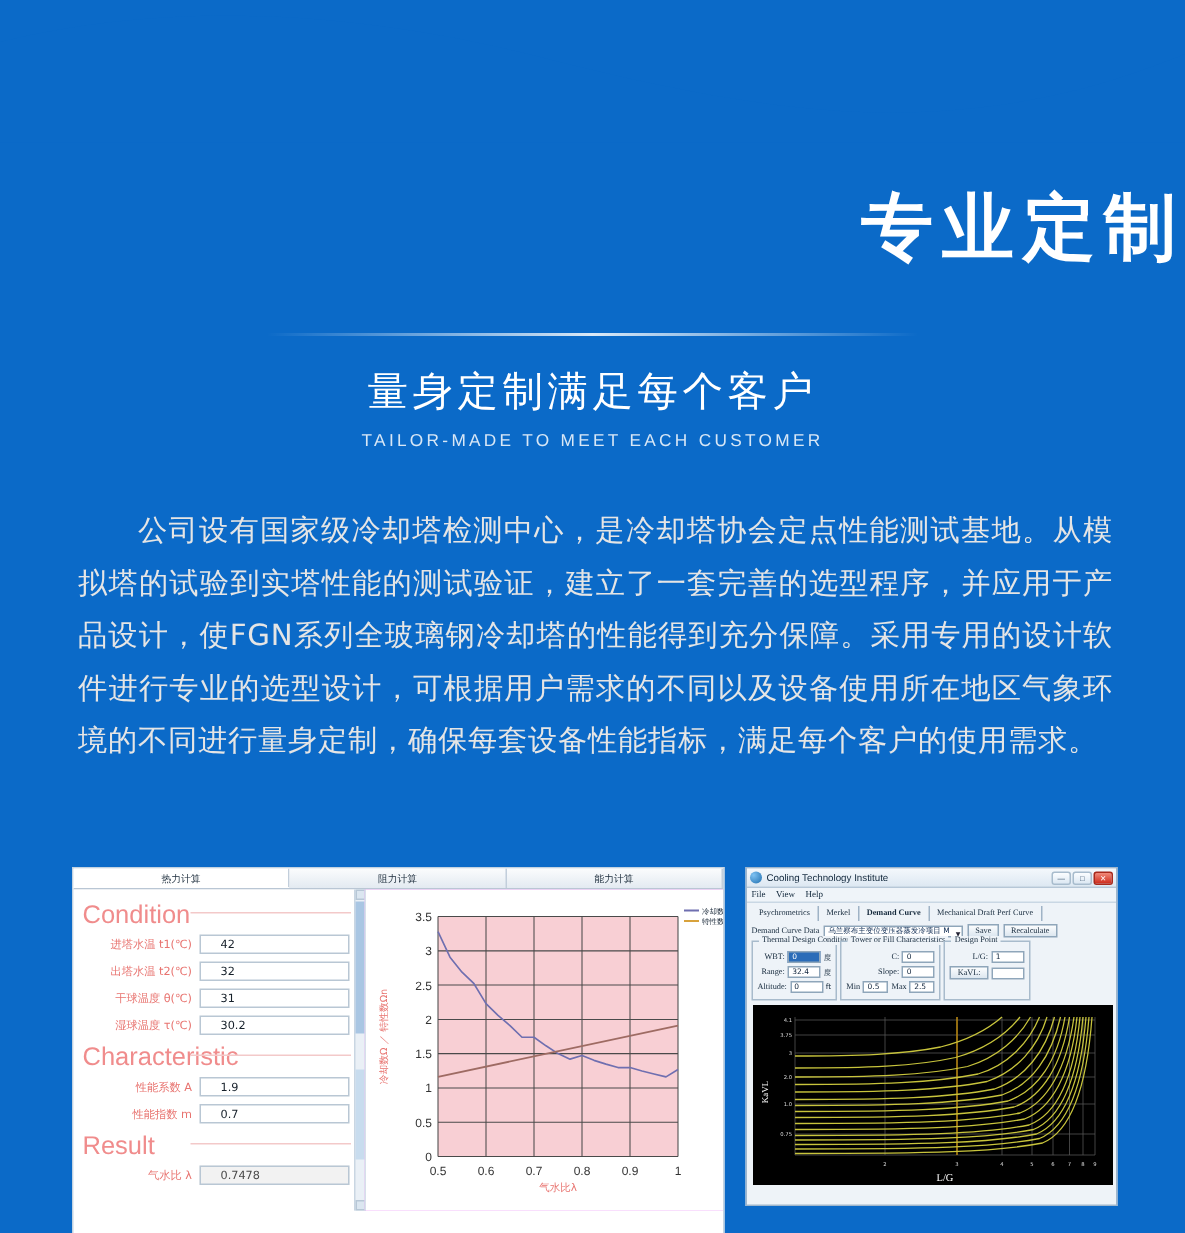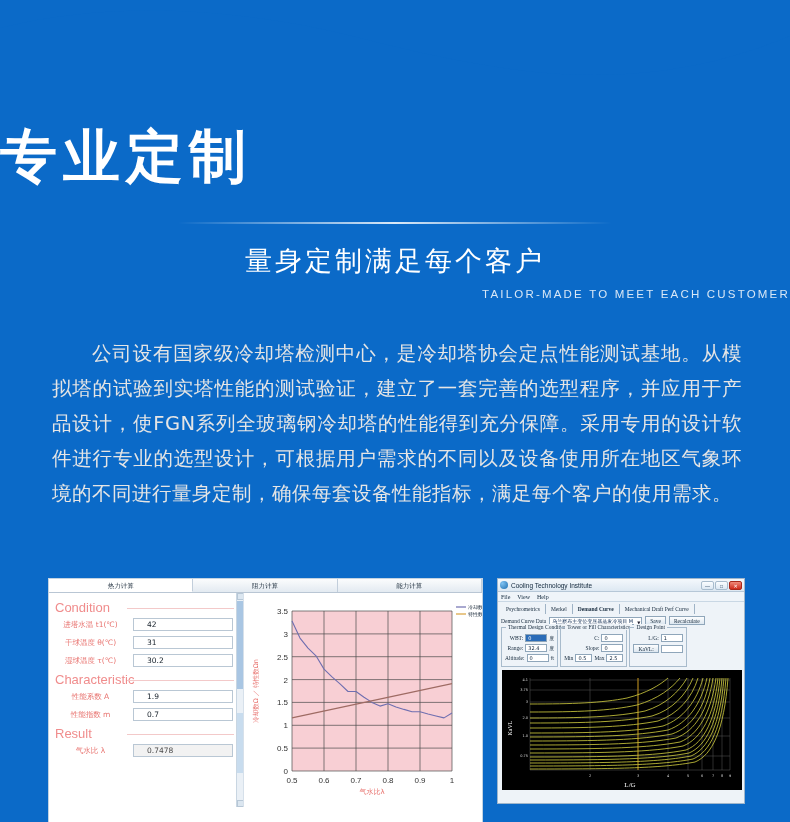--- a/index.html
+++ b/index.html
@@ -15,22 +15,22 @@
   .wave-wrap{ position:absolute; top:0; left:0; width:790px; height:95px; z-index:3; }
   .wave-wrap svg{ display:block; width:790px; height:95px; }
 
   .hero{
     position:absolute; top:0; left:0; width:790px; height:330px;
     background:#0b6ac8; z-index:1;
   }
 
   .hero-title{
     position:absolute; top:128px; left:0; width:790px;
-    text-align:left;
-    font-size:57px; line-height:1;
+    text-align:right;
+    font-size:48px; line-height:1;
     font-weight:bold;
     color:#ffffff;
     letter-spacing:6px;
     z-index:4;
     font-family:"DejaVu Sans","Liberation Sans",sans-serif;
   }
 
   .hero-rule{
     position:absolute; top:222px; left:178px; width:434px; height:2px;
     z-index:4;
@@ -40,21 +40,21 @@
   .hero-sub{
     position:absolute; top:243px; left:0; width:790px;
     text-align:center;
     font-size:27px; color:#ffffff; letter-spacing:3px;
     z-index:4;
     font-family:"DejaVu Sans","Liberation Sans",sans-serif;
   }
 
   .hero-en{
     position:absolute; top:288px; left:0; width:790px;
-    text-align:right;
+    text-align:center;
     font-size:11.5px; color:#d8e7f6; letter-spacing:2.2px;
     z-index:4;
   }
 
   
   .para{
     position:absolute; top:336px; left:52px; width:690px;
     color:#e5e5e5;
     font-size:19.5px;
     line-height:35px;
@@ -88,29 +88,29 @@
   .vscroll{
     position:absolute; right:0; top:0; width:7px; height:214px;
     background:#eaf0f6; border-left:1px solid #c9d6e2;
   }
   .vscroll .thumb{ position:absolute; top:8px; left:0; width:7px; height:88px; background:#a9c6e3; }
   .vscroll .thumb2{ position:absolute; top:120px; left:0; width:7px; height:60px; background:#c8dcee; }
   .vscroll .arrow{ position:absolute; left:0; width:7px; height:7px; background:#dbe6f0; border:1px solid #b7c7d6; }
   .vscroll .arrow.up{ top:0; } .vscroll .arrow.dn{ bottom:0; }
 
   .sect-title{
-    font-size:13px; color:#f08c8c; margin:3px 0 1px 2px;
+    font-size:17px; color:#f08c8c; margin:3px 0 1px 2px;
     position:relative; font-family:"Liberation Sans",sans-serif;
   }
   .sect-title::after{
     content:""; position:absolute; left:72px; right:6px; top:8px; height:1px; background:#f3c9c9;
   }
   .frow{ display:flex; align-items:center; height:17px; margin-bottom:1px; }
   .flabel{
-    width:80px; font-size:7.5px; color:#e8736f; text-align:center; padding-right:5px;
+    width:80px; font-size:7.5px; color:#e8736f; text-align:right; padding-right:5px;
     font-family:"DejaVu Sans","Liberation Sans",sans-serif; white-space:nowrap;
   }
   .fval{
     width:100px; height:13px; border:1px solid #b9c7d4; background:#fff;
     font-size:7.5px; color:#16202a; line-height:12px; padding-left:13px;
     font-family:"DejaVu Sans","Liberation Sans",sans-serif;
   }
   .fval.ro{ background:#f2f2f2; color:#4a4a4a; }
 
   .chart-pane{ flex:1; position:relative; background:#f0abfc; border-left:1px solid #d6e0ea; }
@@ -211,20 +211,24 @@
 
     <div class="left-body">
 
       <div class="form-pane">
 
         <div class="sect-title">Condition</div>
 
         <div class="frow">
           <div class="flabel">进塔水温 t1(℃)</div>
           <div class="fval">42</div>
+        </div>
+        <div class="frow">
+          <div class="flabel">出塔水温 t2(℃)</div>
+          <div class="fval">32</div>
         </div>
         <div class="frow">
           <div class="flabel">干球温度 θ(℃)</div>
           <div class="fval">31</div>
         </div>
         <div class="frow">
           <div class="flabel">湿球温度 τ(℃)</div>
           <div class="fval">30.2</div>
         </div>
 

